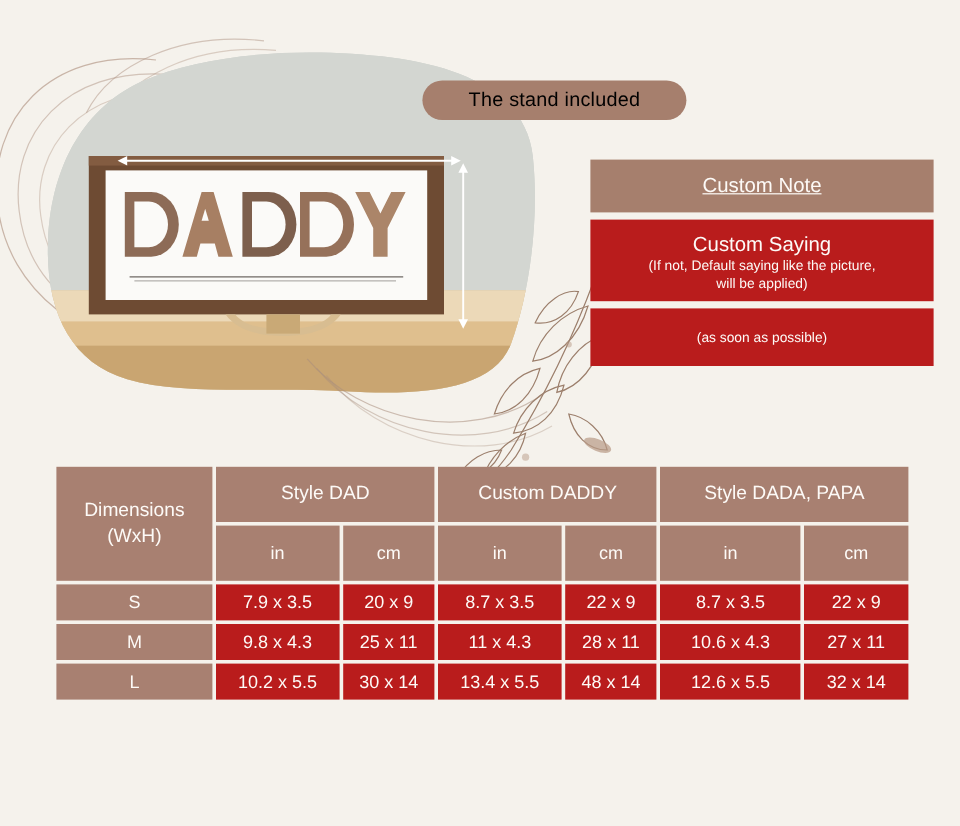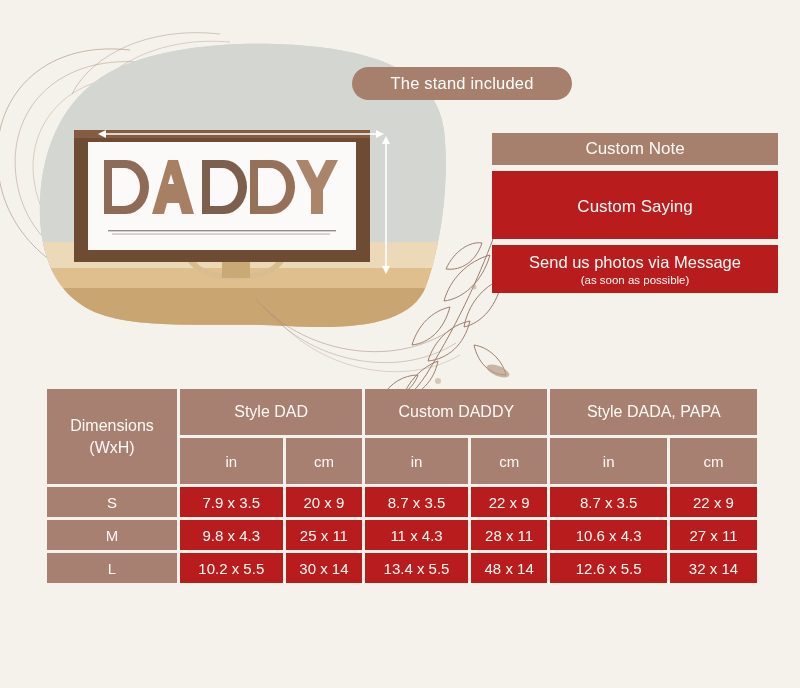--- a/index.html
+++ b/index.html
@@ -19,39 +19,39 @@
 
   
   .blob-wrap { position: absolute; left: 26px; top: 34px; width: 430px; height: 300px; }
   .blob-wrap svg { display: block; }
 
   
   .badge {
     position: absolute; left: 352px; top: 67px;
     width: 220px; height: 33px;
     background: #a67f6d; border-radius: 17px;
-    color: #ffffff; font-size: 16.5px;
+    color: #000000; font-size: 16.5px;
     display: flex; align-items: center; justify-content: center;
     letter-spacing: .2px;
   }
 
   
   .branch { position: absolute; left: 378px; top: 225px; width: 150px; height: 185px;
             pointer-events: none; }
 
   
   .boxes { position: absolute; left: 492px; top: 133px; width: 286px; }
   .ibox { width: 100%; color: #fdfaf7; text-align: center;
           display: flex; flex-direction: column; align-items: center;
           justify-content: center; margin-bottom: 6px; }
   .ibox.dark  { background: #a67f6d; }
   .ibox.light { background: #b91c1c; }
   .ibox .t1 { font-size: 17px; line-height: 1.25; }
   .ibox .t2 { font-size: 11.5px; line-height: 1.3; padding: 0 6px; }
-  #box-note   { height: 32px; }
+  #box-note   { height: 44px; text-decoration: underline; }
   #box-saying { height: 68px; padding-top: 4px; }
   #box-send   { height: 48px; padding-top: 2px; }
   #box-send .t1 { font-size: 16.5px; }
 
   
   .table { position: absolute; left: 44px; top: 386px;
            width: 716px; border-collapse: separate; border-spacing: 3px; }
   .table td { color: #fdfaf7; text-align: center; vertical-align: middle;
               font-size: 15px; }
   td.hdr  { background: #a88071; }
@@ -171,23 +171,24 @@
       <ellipse cx="96" cy="62" rx="2.5" ry="2.5" fill="#b89a86" stroke="none" opacity=".5"></ellipse>
     </g>
   </svg>
 
   <div class="boxes">
     <div class="ibox dark" id="box-note">
       <div class="t1">Custom Note</div>
     </div>
     <div class="ibox light" id="box-saying">
       <div class="t1">Custom Saying</div>
+      <div class="t2" style="white-space:pre-line">(If not, Default saying like the picture,
+will be applied)</div>
     </div>
     <div class="ibox light" id="box-send">
-      <div class="t1">Send us photos via Message</div>
       <div class="t2">(as soon as possible)</div>
     </div>
   </div>
 
   <table class="table">
     <tbody id="table-body">
         <tr>
           <td class="hdr dim" rowspan="2" style="width:130px">
             <div>Dimensions</div>
             <div>(WxH)</div>

